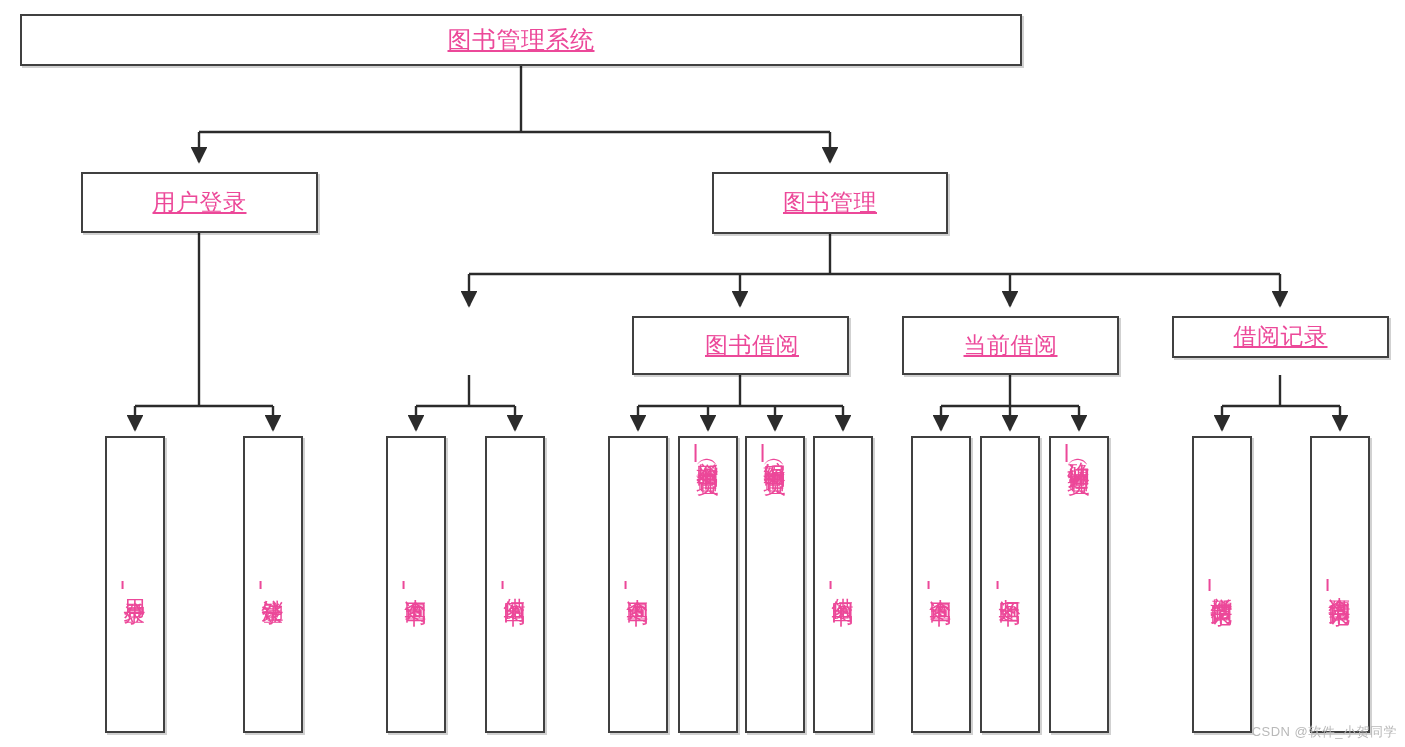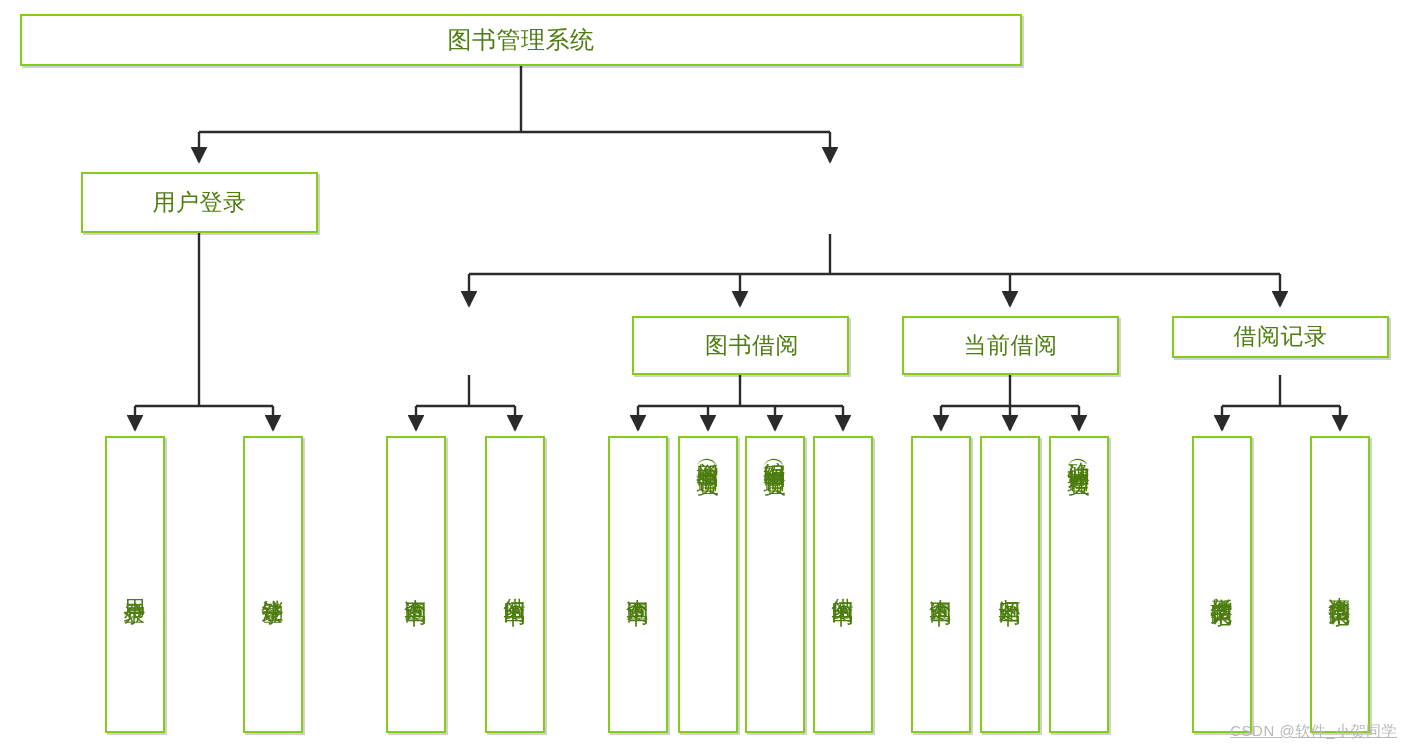--- a/index.html
+++ b/index.html
@@ -21,27 +21,28 @@
     position: absolute;
     left: 0;
     top: 0;
     width: 1405px;
     height: 747px;
     pointer-events: none;
   }
   .node {
     position: absolute;
     box-sizing: border-box;
-    border: 2px solid #84cc16;
+    border: 2px solid #404040;
     background: #ffffff;
     display: flex;
     align-items: center;
     justify-content: center;
-    color: #4d7c0f;
+    color: #ec4899;
     box-shadow: 2px 2px 0 rgba(0,0,0,0.18);
+    text-decoration: underline;
   }
   .node .lbl {
     text-align: center;
     line-height: 1.18;
   }
   
   .node.h .lbl {
     font-size: 23px;
     letter-spacing: 0.5px;
     white-space: nowrap;
@@ -62,26 +63,25 @@
     white-space: nowrap;
   }
   .node.v.center {
     align-items: center;
     padding-top: 0;
   }
   .watermark {
     position: absolute;
     right: 8px;
     bottom: 6px;
-    font-size: 15px;
+    font-size: 13px;
     color: #b9b9b9;
     letter-spacing: 0.5px;
     white-space: nowrap;
     user-select: none;
-    text-decoration: underline;
   }
 </style>
 </head>
 <body>
 
 <div id="canvas">
 
   <svg id="edges" viewBox="0 0 1405 747" width="1405" height="747" aria-hidden="true">
     <defs>
       <marker id="arrow" viewBox="0 0 10 10" refX="9" refY="5" markerWidth="7" markerHeight="7" orient="auto-start-reverse">
@@ -132,20 +132,23 @@
     </g>
   </svg>
 
   <div class="node h root" style="left:20px; top:14px; width:1002px; height:52px;">
     <span class="lbl">图书管理系统</span>
   </div>
 
   <div class="node h" style="left:81px; top:172px; width:237px; height:61px;">
     <span class="lbl">用户登录</span>
   </div>
+  <div class="node h" style="left:712px; top:172px; width:236px; height:62px;">
+    <span class="lbl">图书管理</span>
+  </div>
 
   <div class="node h" style="left:632px; top:316px; width:217px; height:59px;padding-left:23px;">
     <span class="lbl">图书借阅</span>
   </div>
   <div class="node h" style="left:902px; top:316px; width:217px; height:59px;">
     <span class="lbl">当前借阅</span>
   </div>
   <div class="node h" style="left:1172px; top:316px; width:217px; height:42px;">
     <span class="lbl">借阅记录</span>
   </div>

